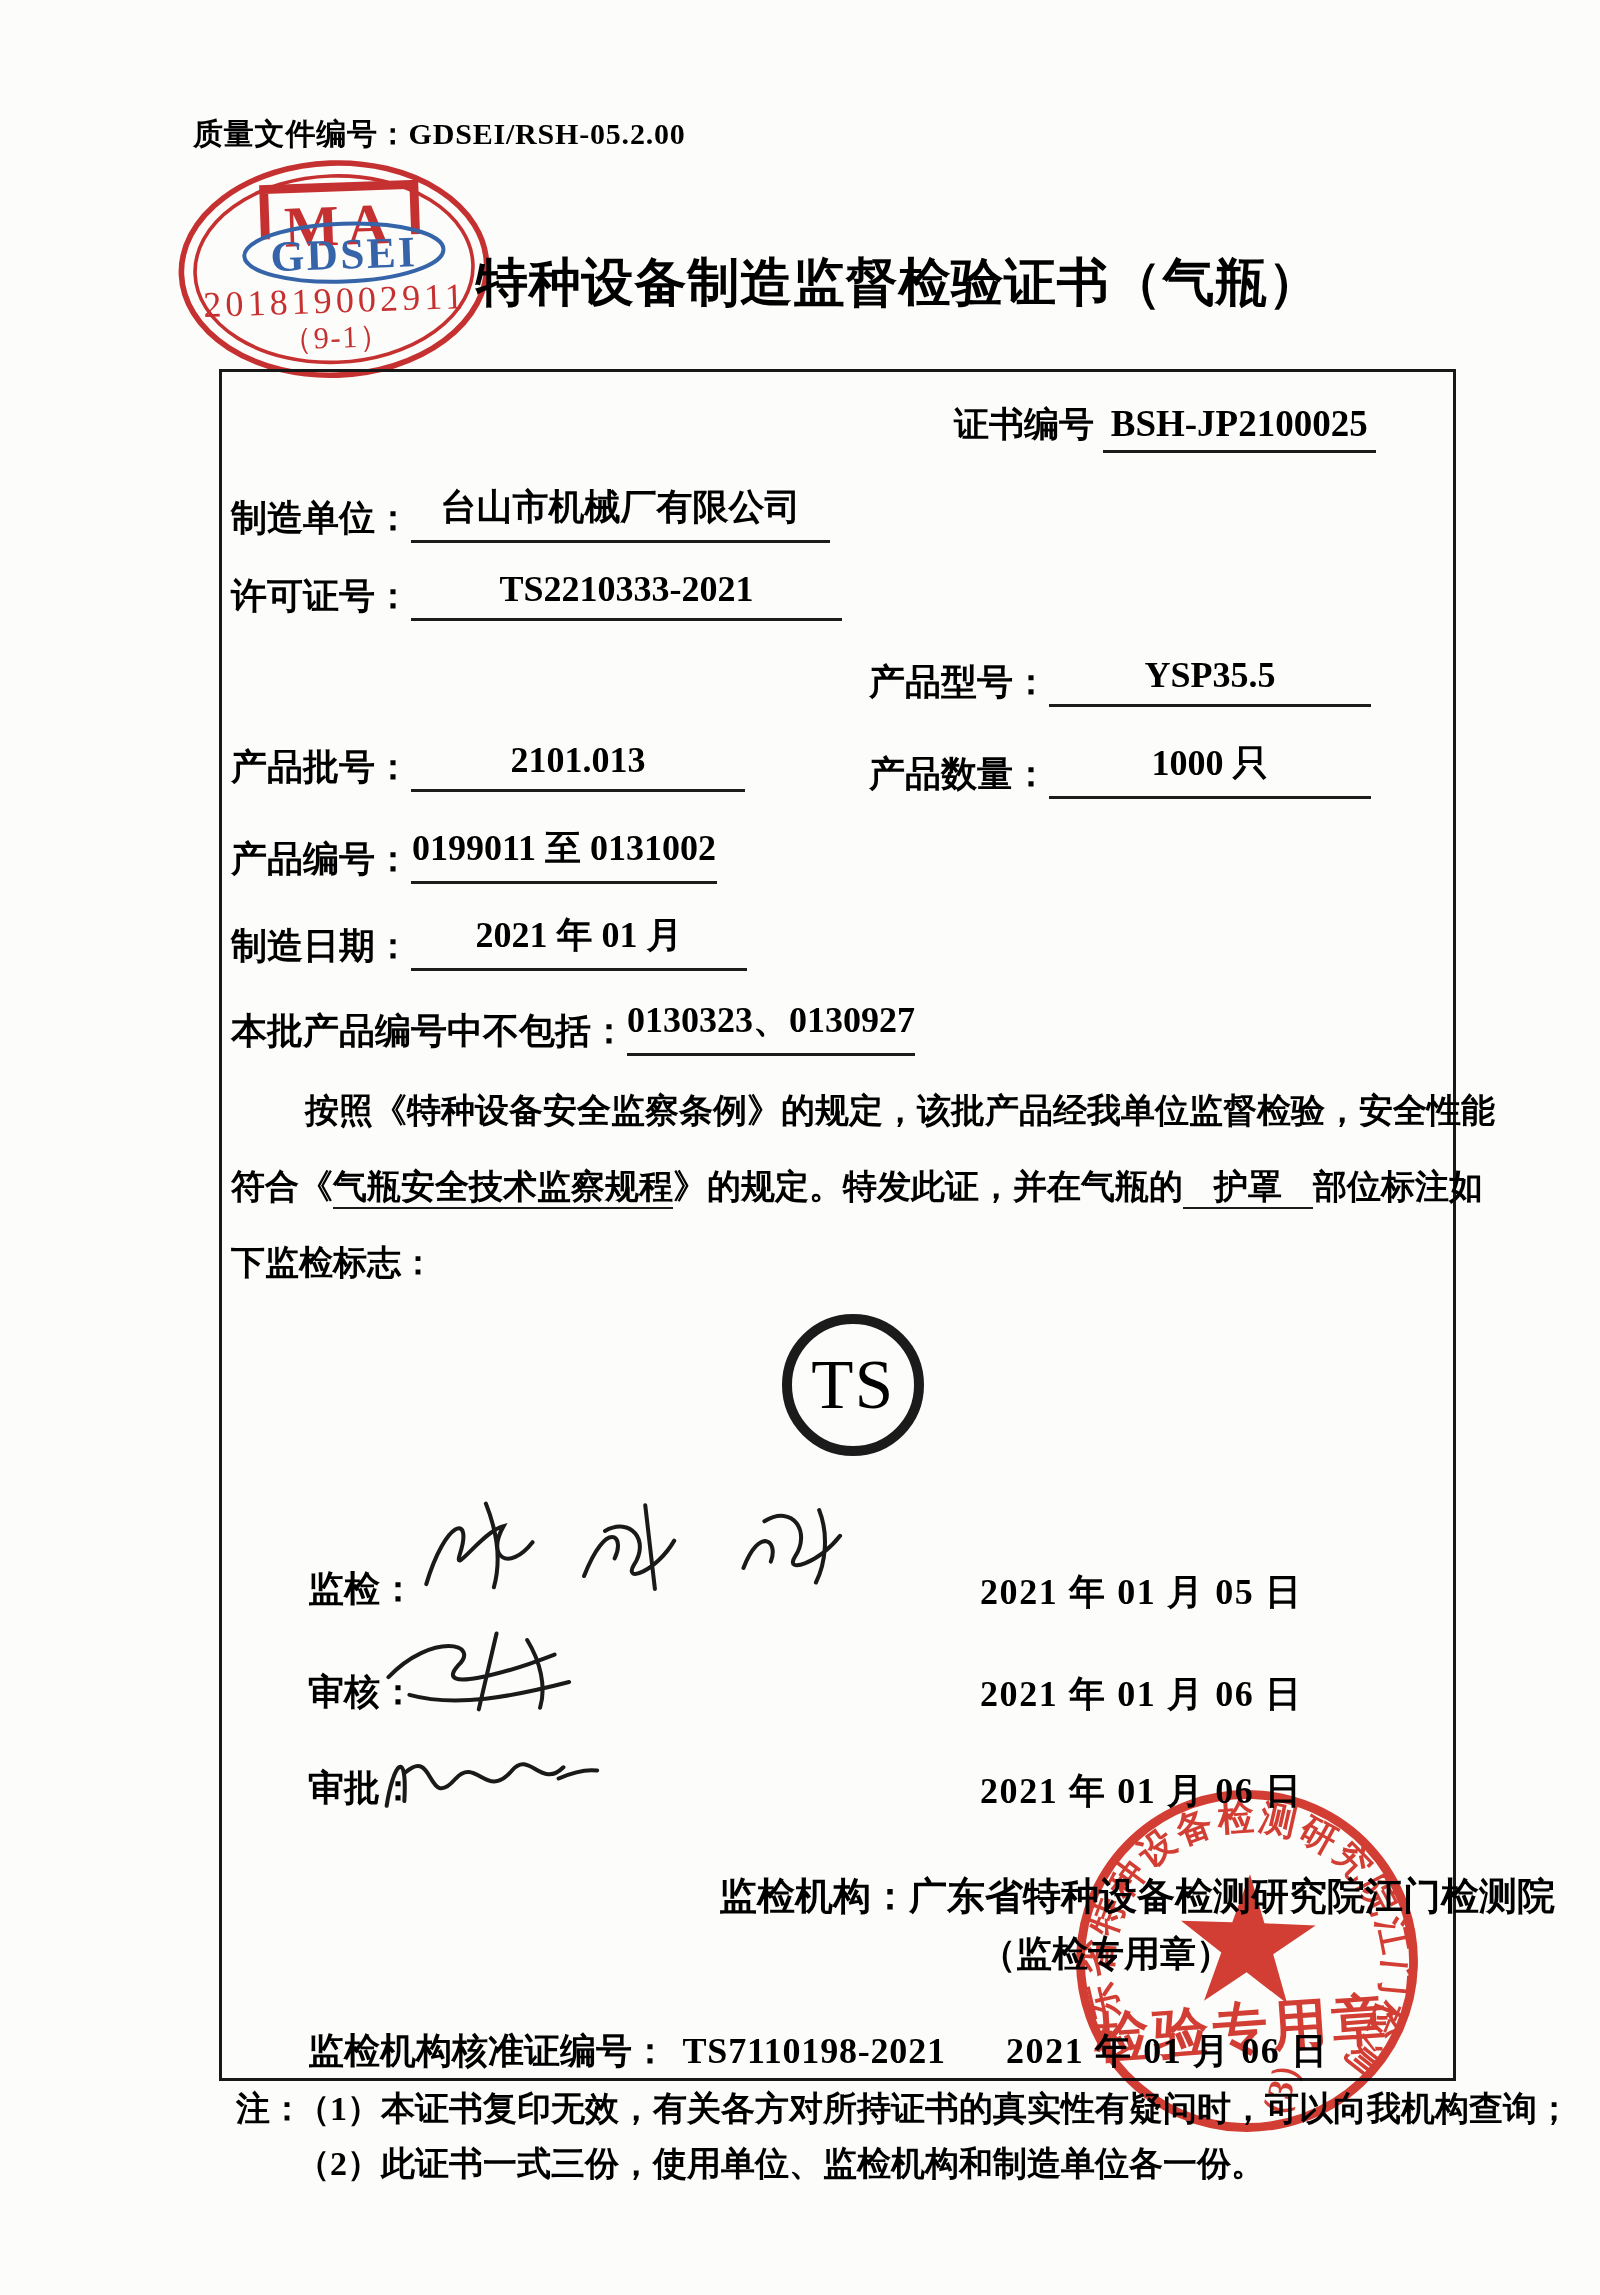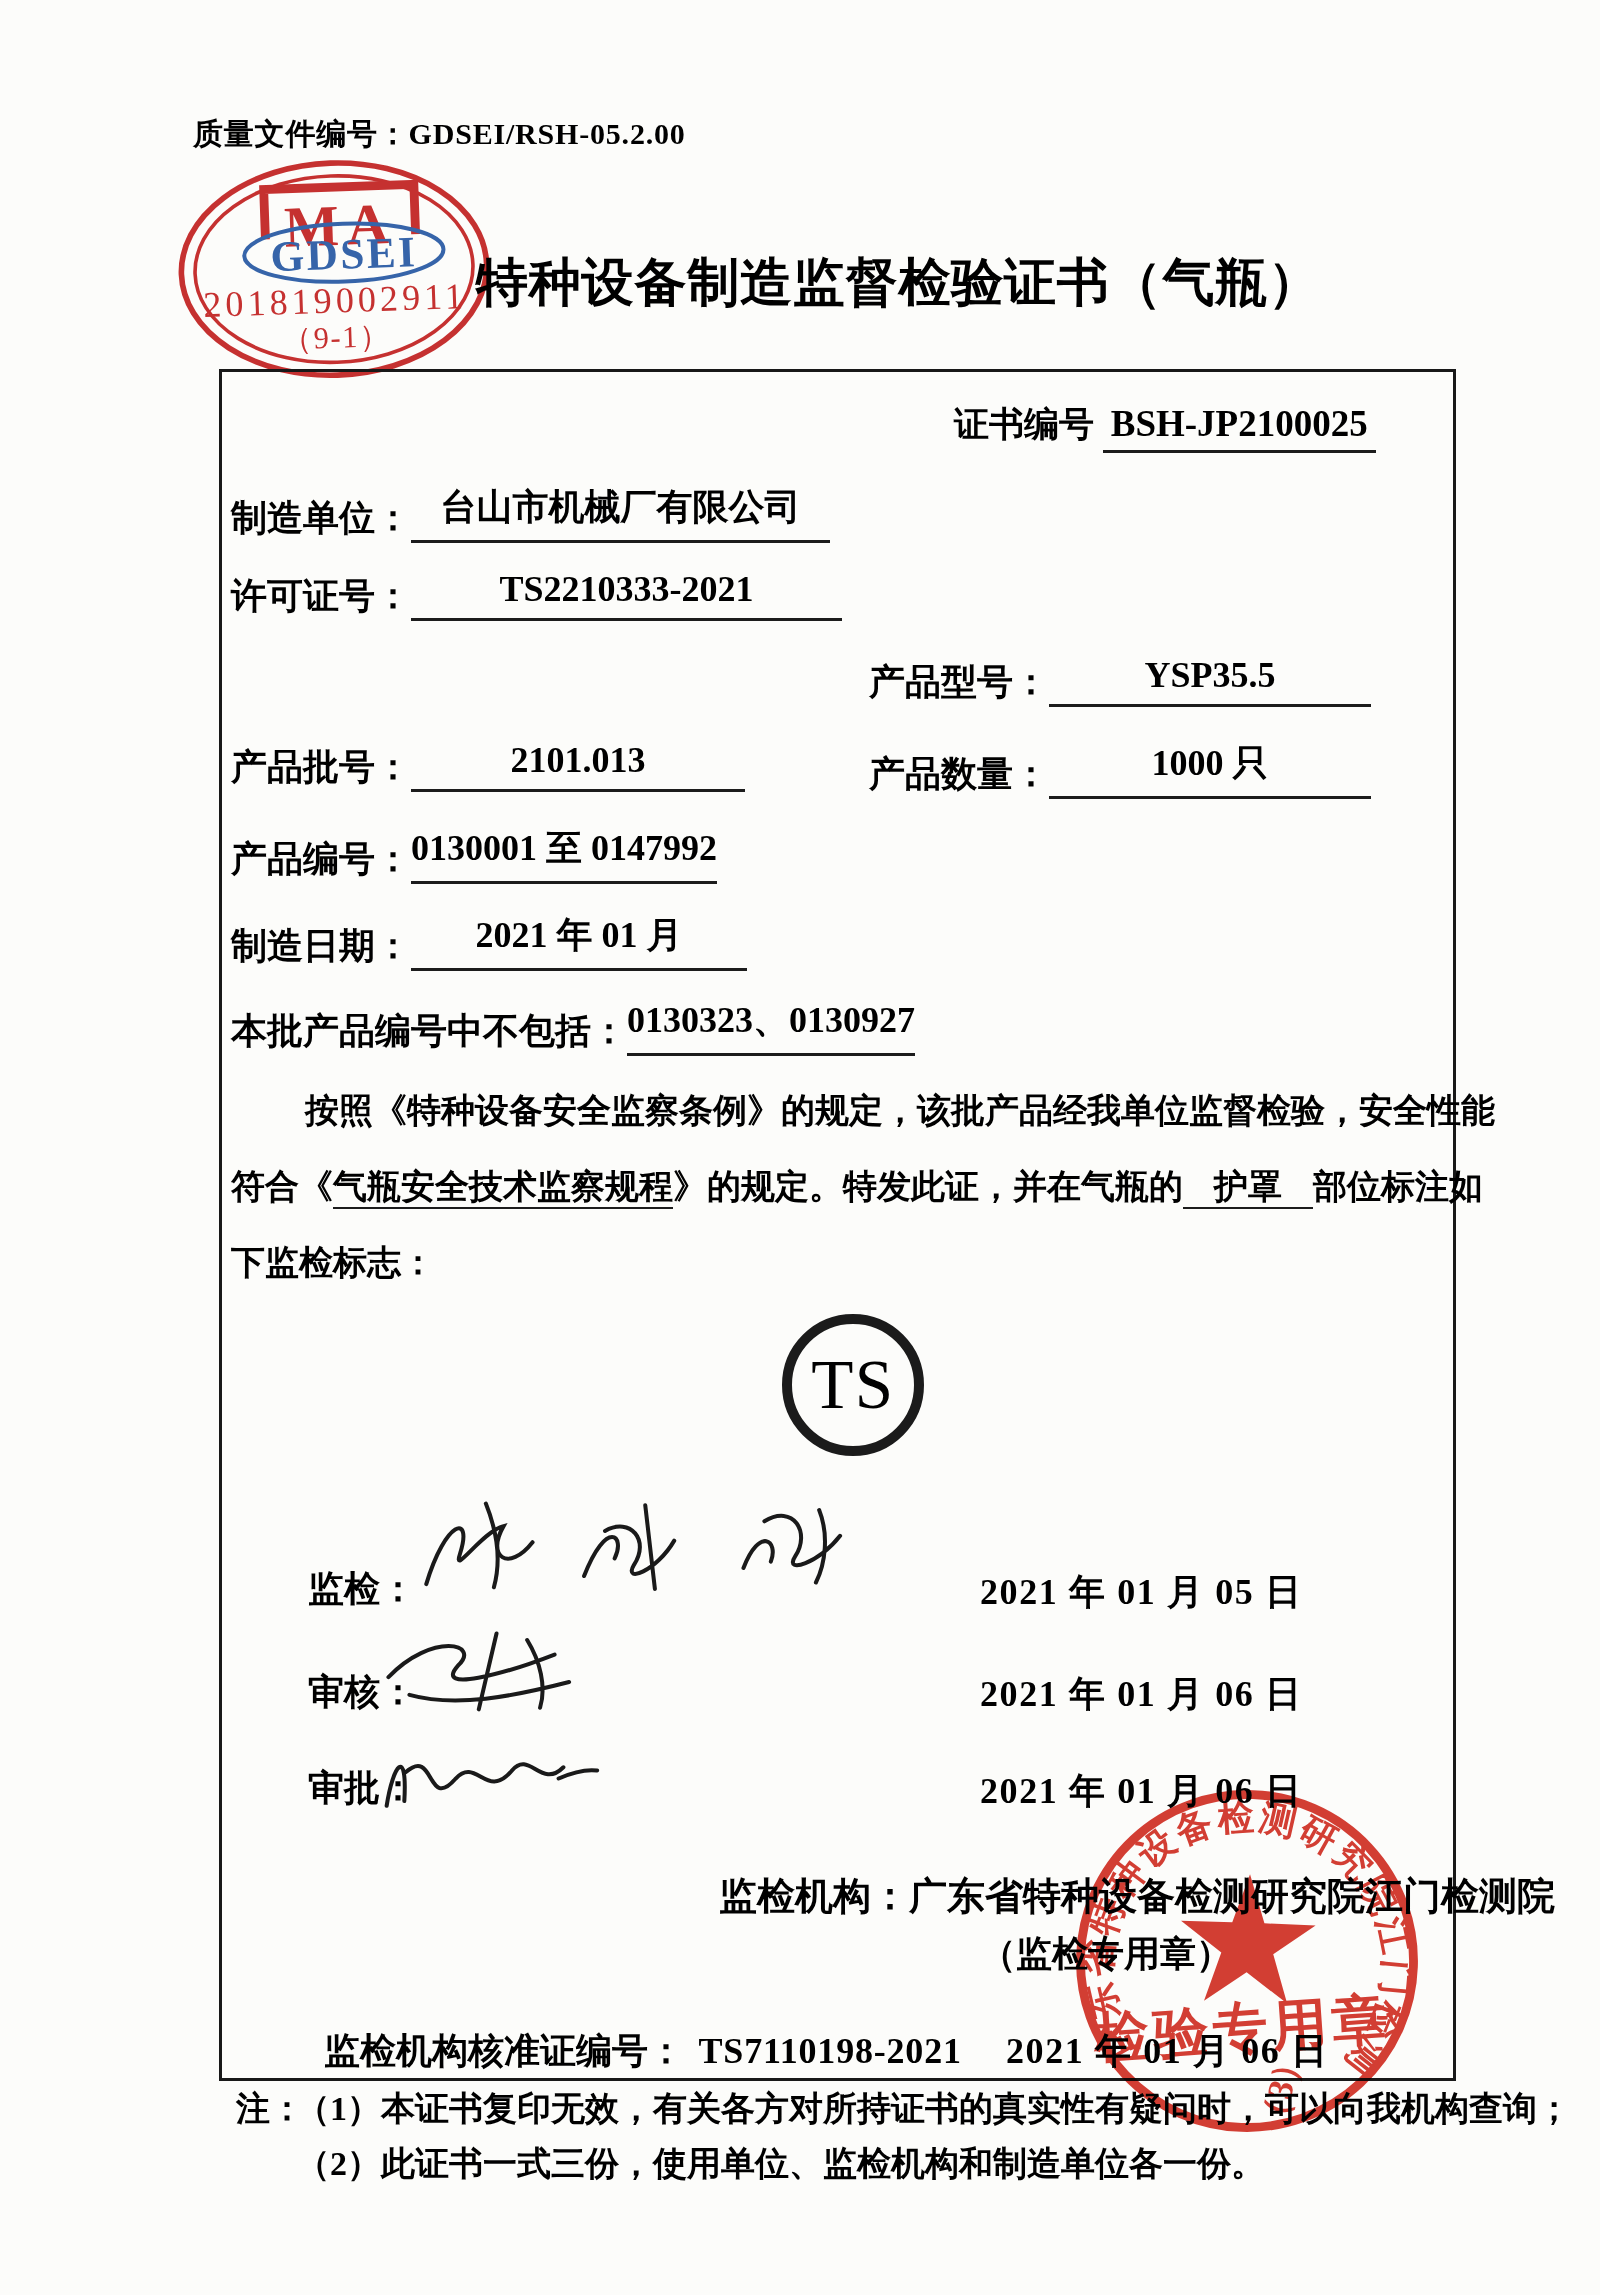--- a/index.html
+++ b/index.html
@@ -42,21 +42,21 @@
     display:flex;align-items:center;justify-content:center;
     font-size:69px;font-weight:normal;letter-spacing:1.6px;
     font-family:"Liberation Serif","DejaVu Serif",serif;
   }
 
   .sign-lbl{font-size:36px;font-weight:bold;}
   .sign-date{font-size:36px;font-weight:bold;letter-spacing:1.6px;}
 
   .agency{left:719px;top:1871px;font-size:38px;font-weight:bold;}
   .seal-hint{left:980px;top:1930px;font-size:36px;font-weight:bold;}
-  .approval{left:324px;top:2027px;font-size:36px;font-weight:bold;}
+  .approval{left:308px;top:2027px;font-size:36px;font-weight:bold;}
   .approval .val{margin-left:14.5px;letter-spacing:0.8px;}
   .approval-date{left:1006px;top:2027px;font-size:36px;font-weight:bold;letter-spacing:1.6px;}
 
   .notes{font-size:34px;font-weight:bold;}
   .note-label{left:236px;top:2086px;}
   .note-1{left:296px;top:2086px;}
   .note-2{left:296px;top:2141px;}
 
   .stamp{mix-blend-mode:multiply;}
   svg text{font-family:"Liberation Serif","DejaVu Serif",serif;}
@@ -105,21 +105,21 @@
   </div>
 
   <div class="abs frow" style="left:231px;top:739px;">
     <span class="lbl">产品批号：</span><span class="uval" style="width:334px;">2101.013</span>
   </div>
   <div class="abs frow" style="left:869px;top:739px;">
     <span class="lbl">产品数量：</span><span class="uval" style="width:322px;">1000 只</span>
   </div>
 
   <div class="abs frow" style="left:231px;top:824px;">
-    <span class="lbl">产品编号：</span><span class="uval" style="width:306px;">0130001 至 0147992</span>
+    <span class="lbl">产品编号：</span><span class="uval" style="width:306px;">0199011 至 0131002</span>
   </div>
 
   <div class="abs frow" style="left:231px;top:911px;">
     <span class="lbl">制造日期：</span><span class="uval" style="width:336px;">2021 年 01 月</span>
   </div>
 
   <div class="abs frow" style="left:231px;top:996px;">
     <span class="lbl">本批产品编号中不包括：</span><span class="uval" style="min-width:274px;">0130323、0130927</span>
   </div>
 

